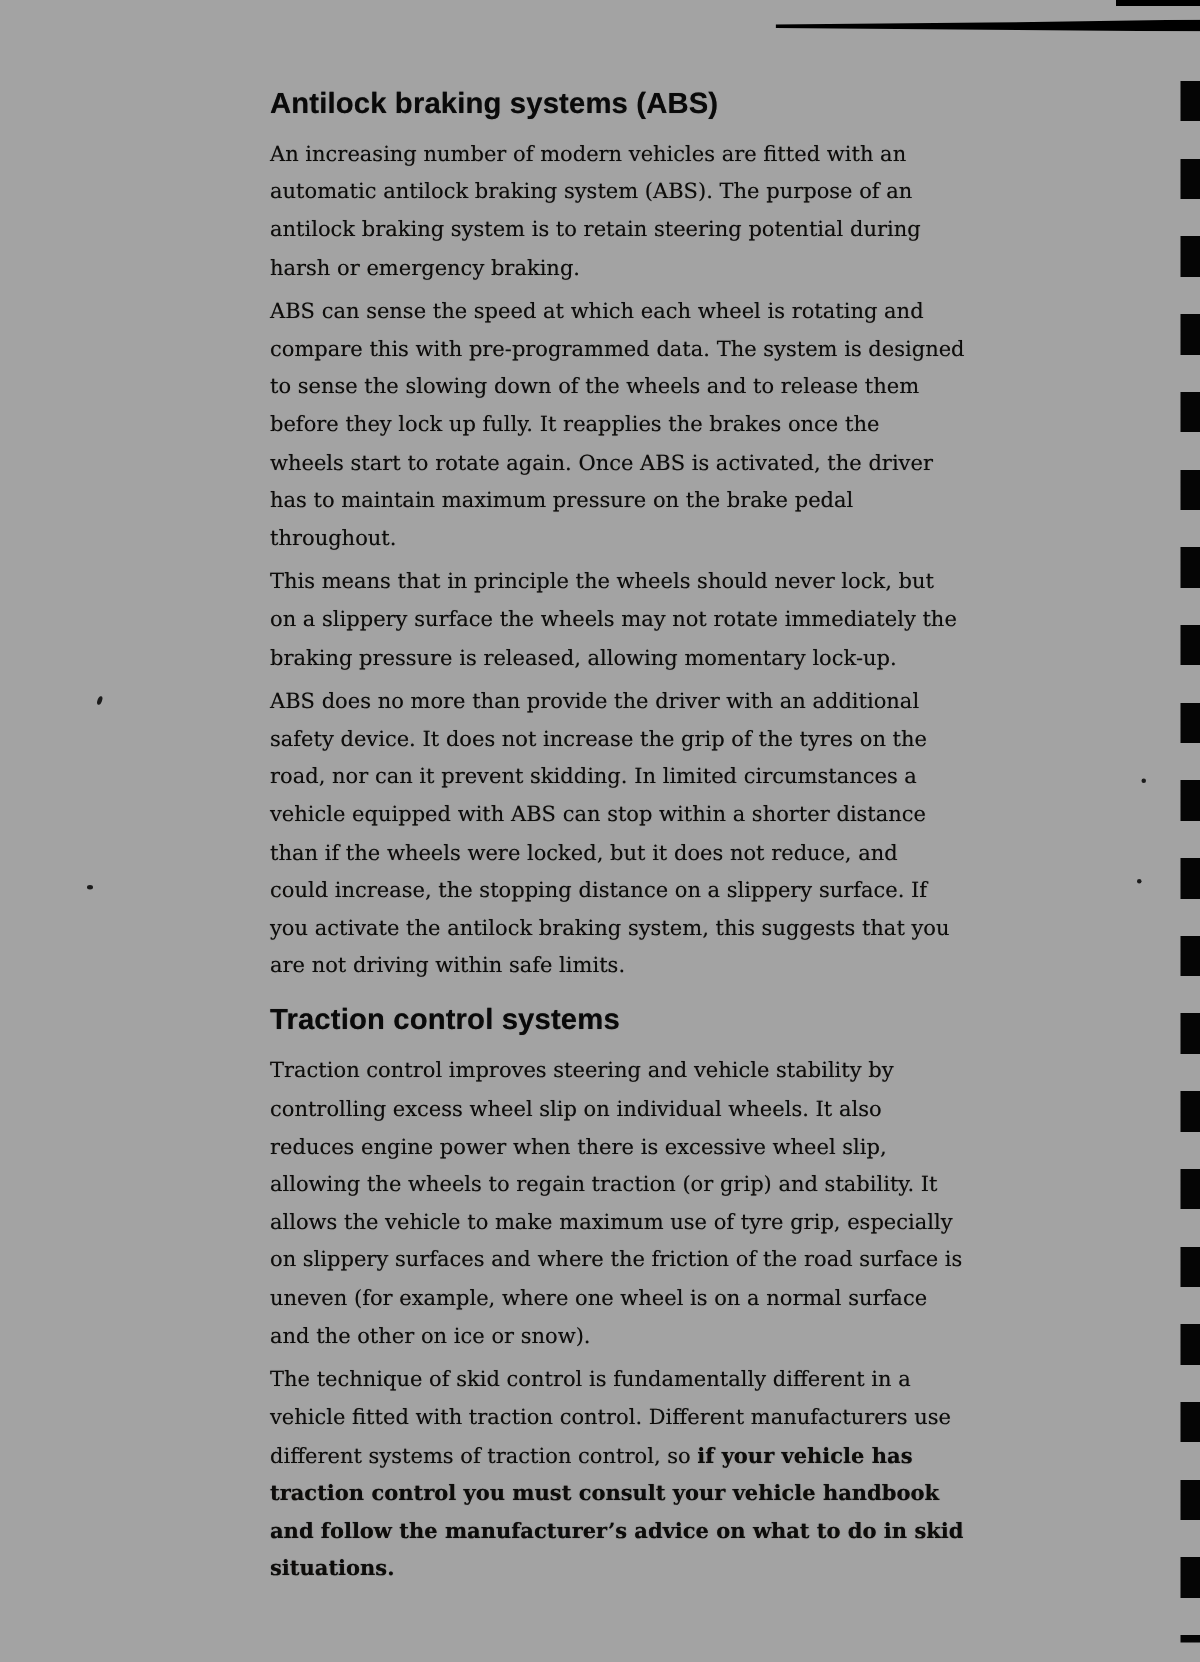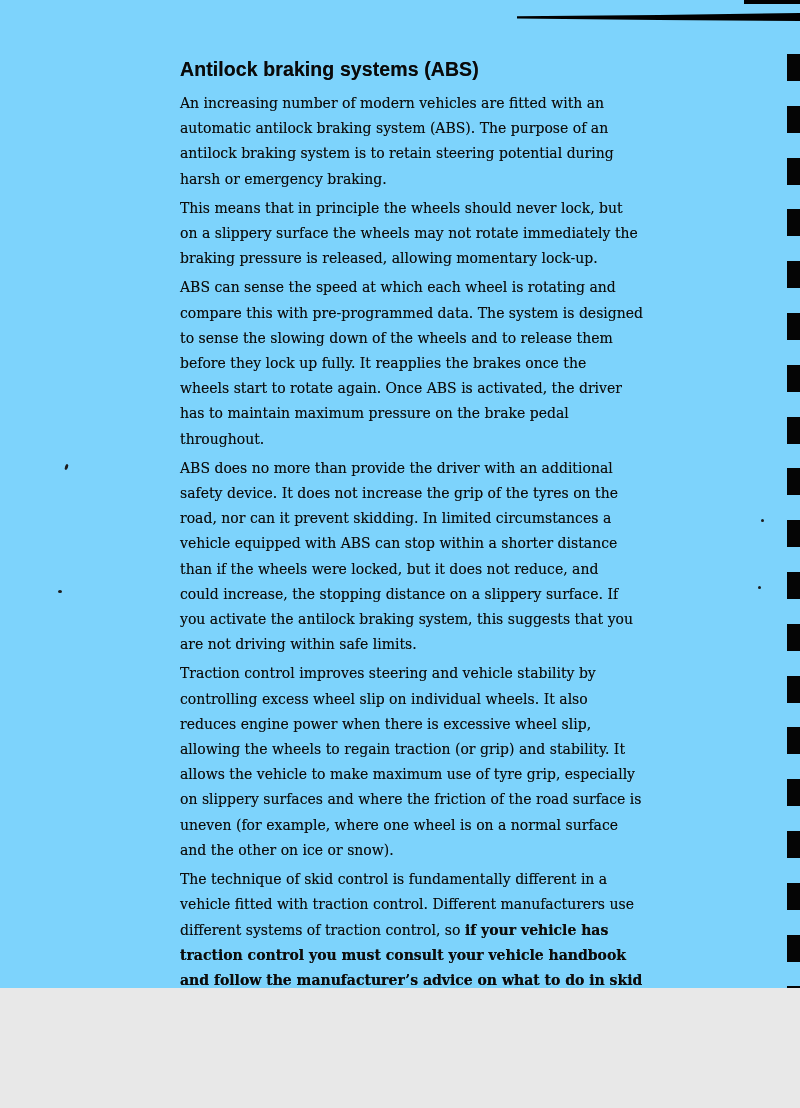--- a/index.html
+++ b/index.html
@@ -1,20 +1,20 @@
 <!DOCTYPE html>
 <html><head>
 <meta charset="utf-8">
 <style>
   html,body{margin:0;padding:0;background:#e8e8e8;}
   .page{
     position:relative;
-    width:800px;height:988px;
+    width:800px;height:1108px;
     margin:0 auto;
-    background:#7dd3fc;
+    background:#a3a3a3;
     overflow:hidden;
     color:#0d0c0a;
   }
   .content{
     position:absolute;
     left:180px;top:56px;
     width:618px;
   }
   .section-heading{
     font-family:"Liberation Sans","DejaVu Sans",sans-serif;
@@ -74,43 +74,44 @@
   <div class="content">
 
     <section>
       <h2 class="section-heading">Antilock braking systems (ABS)</h2>
 
       <p class="body-para"><span>An increasing number of modern vehicles are fitted with an
 automatic antilock braking system (ABS). The purpose of an
 antilock braking system is to retain steering potential during
 harsh or emergency braking.</span></p>
 
-      <p class="body-para"><span>This means that in principle the wheels should never lock, but
-on a slippery surface the wheels may not rotate immediately the
-braking pressure is released, allowing momentary lock-up.</span></p>
-
       <p class="body-para"><span>ABS can sense the speed at which each wheel is rotating and
 compare this with pre-programmed data. The system is designed
 to sense the slowing down of the wheels and to release them
 before they lock up fully. It reapplies the brakes once the
 wheels start to rotate again. Once ABS is activated, the driver
 has to maintain maximum pressure on the brake pedal
 throughout.</span></p>
+
+      <p class="body-para"><span>This means that in principle the wheels should never lock, but
+on a slippery surface the wheels may not rotate immediately the
+braking pressure is released, allowing momentary lock-up.</span></p>
 
       <p class="body-para"><span>ABS does no more than provide the driver with an additional
 safety device. It does not increase the grip of the tyres on the
 road, nor can it prevent skidding. In limited circumstances a
 vehicle equipped with ABS can stop within a shorter distance
 than if the wheels were locked, but it does not reduce, and
 could increase, the stopping distance on a slippery surface. If
 you activate the antilock braking system, this suggests that you
 are not driving within safe limits.</span></p>
     </section>
 
     <section>
+      <h2 class="section-heading second">Traction control systems</h2>
 
       <p class="body-para"><span>Traction control improves steering and vehicle stability by
 controlling excess wheel slip on individual wheels. It also
 reduces engine power when there is excessive wheel slip,
 allowing the wheels to regain traction (or grip) and stability. It
 allows the vehicle to make maximum use of tyre grip, especially
 on slippery surfaces and where the friction of the road surface is
 uneven (for example, where one wheel is on a normal surface
 and the other on ice or snow).</span></p>
 

